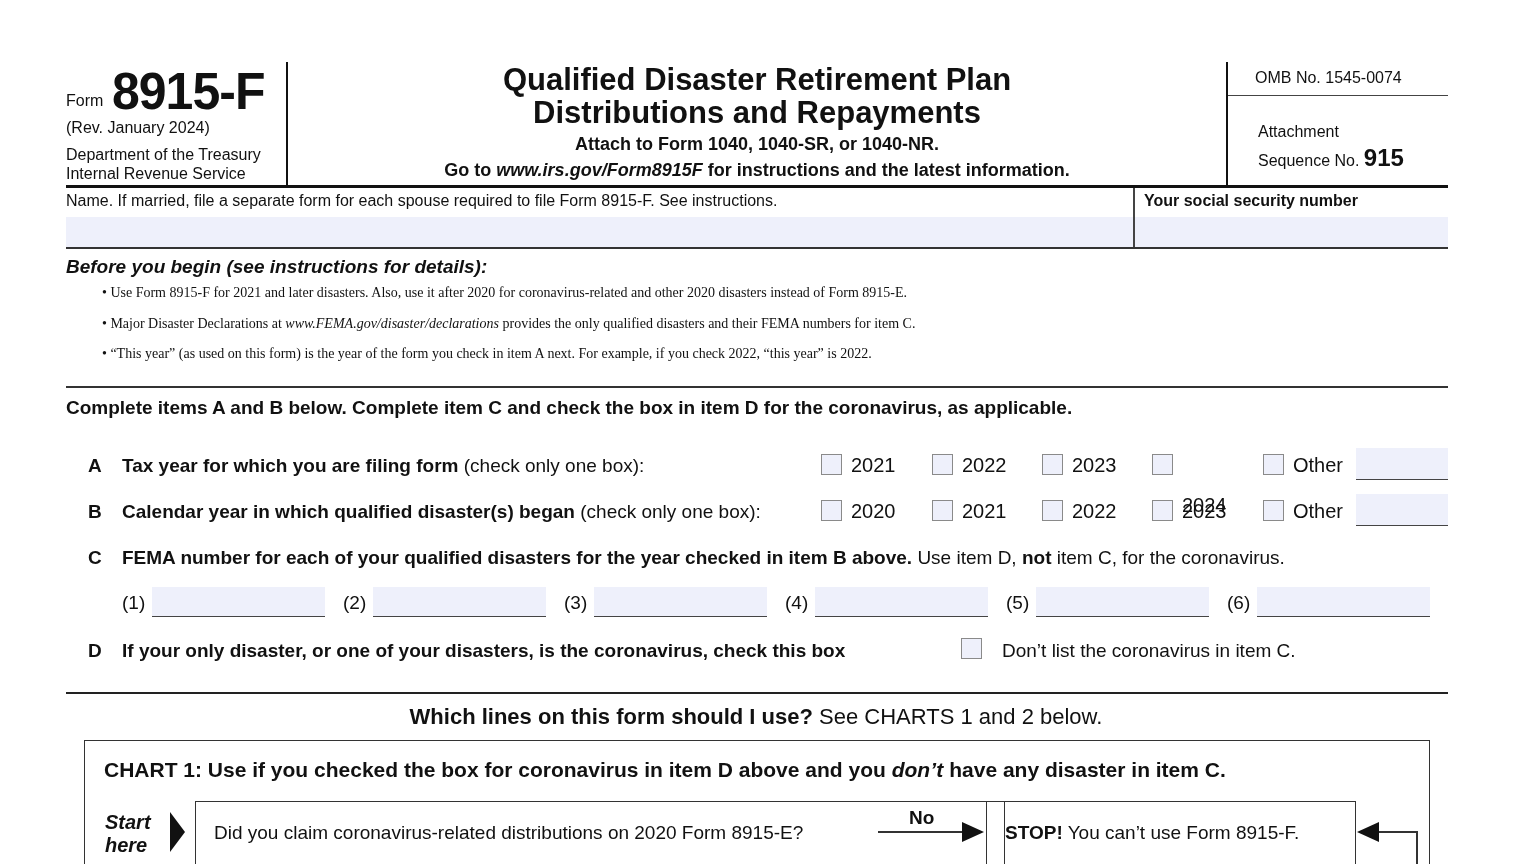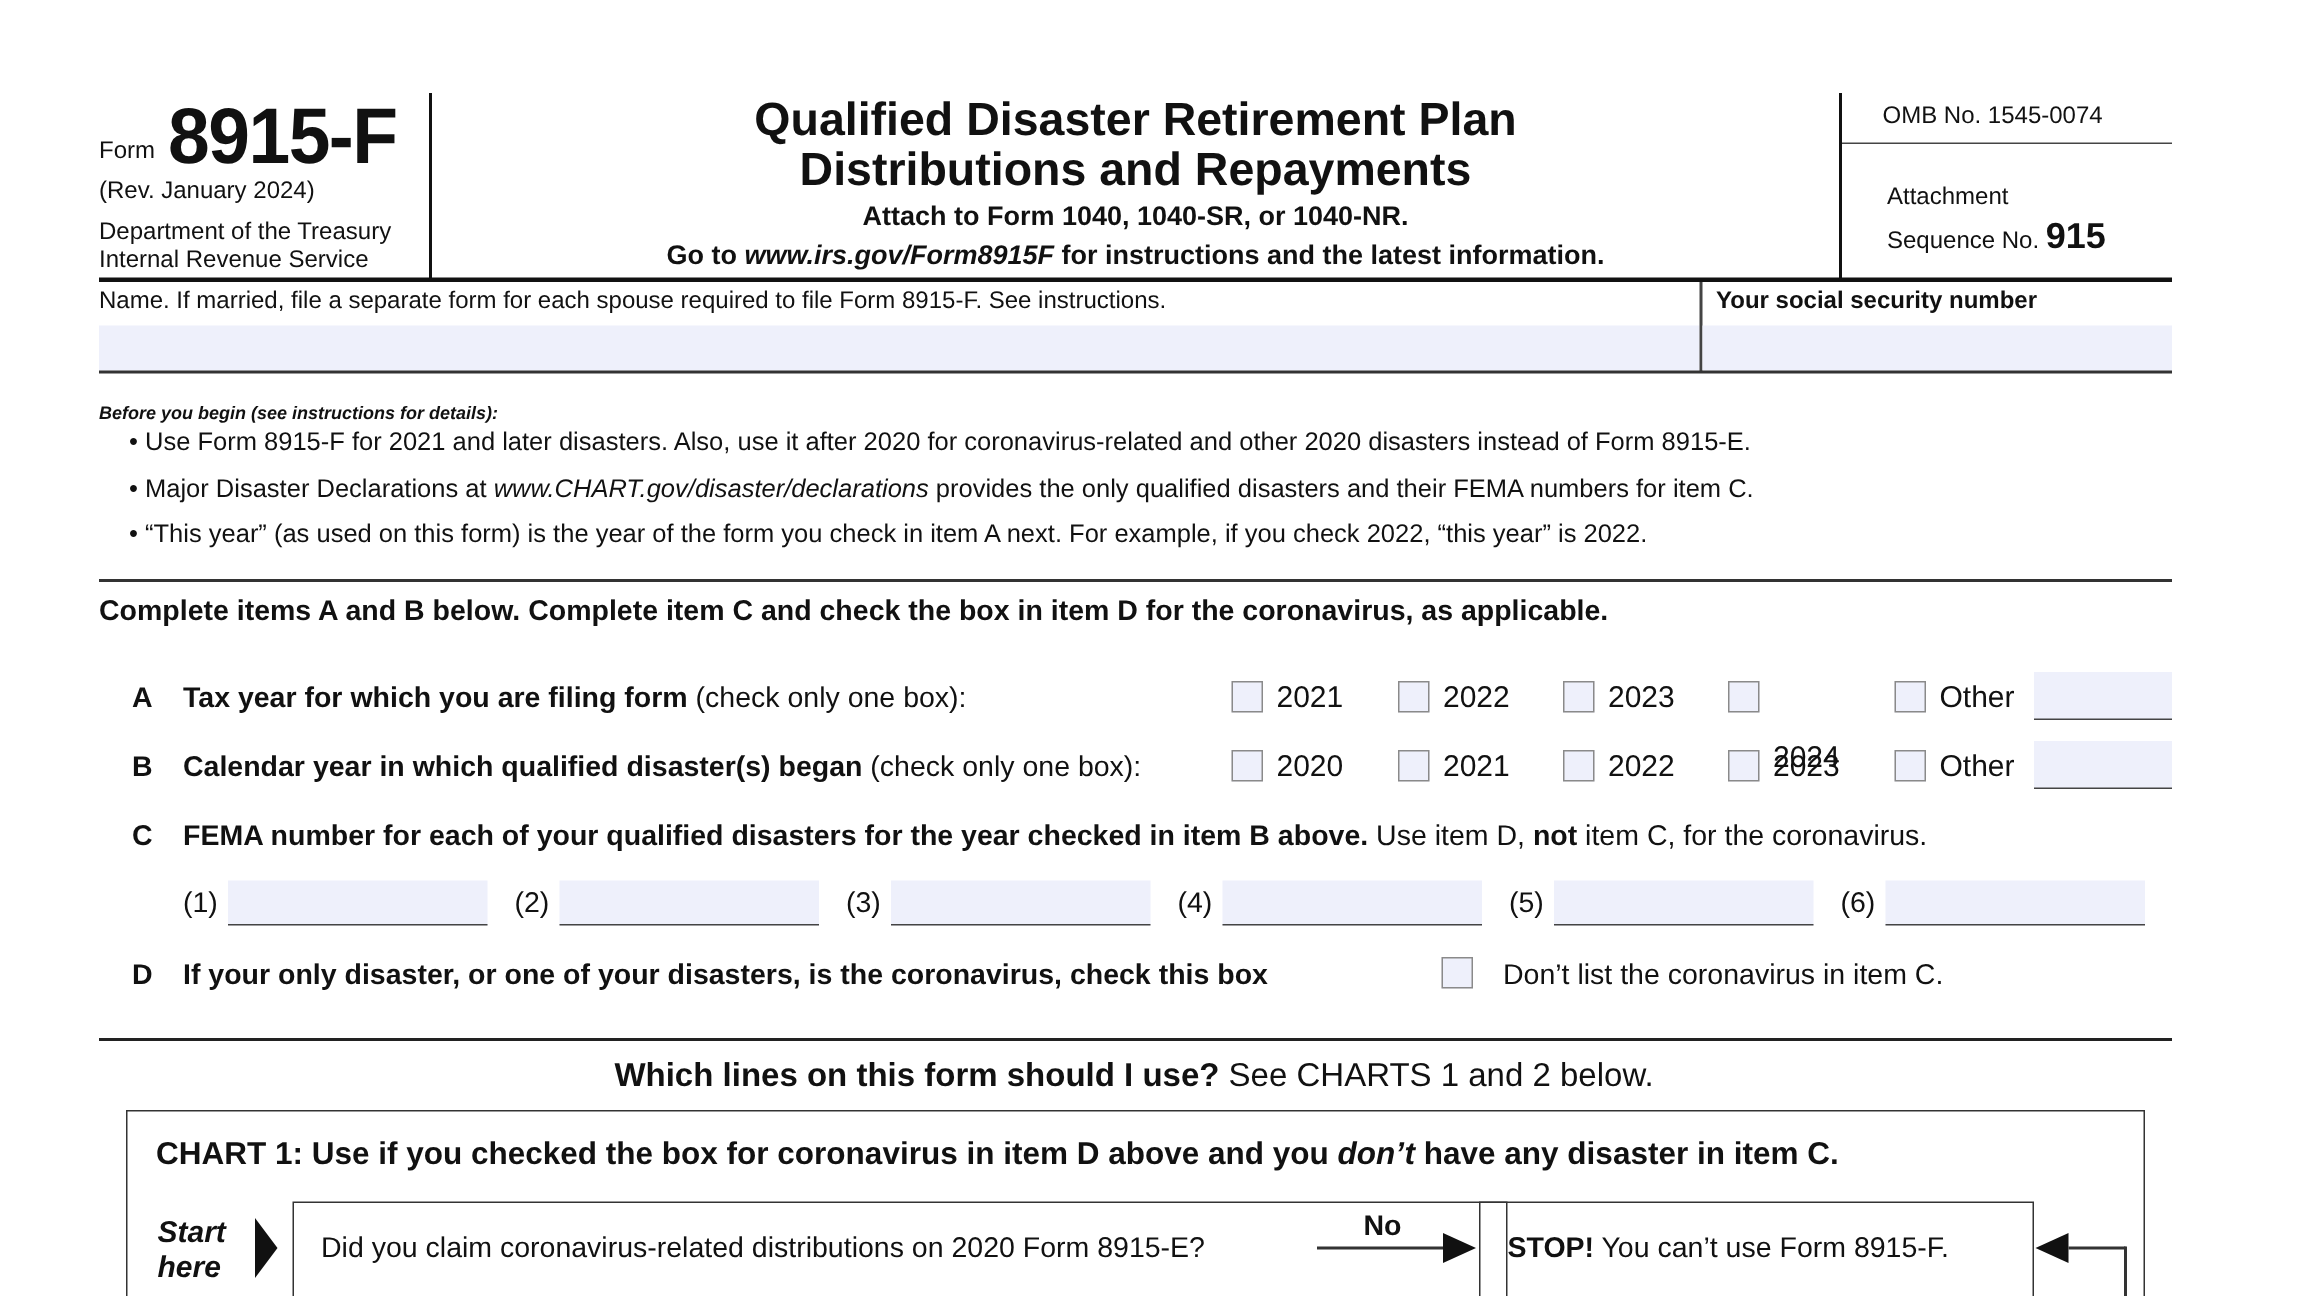--- a/index.html
+++ b/index.html
@@ -34,22 +34,22 @@
 
   
   #name-lbl { left: 66px; top: 192px; font-size: 16px; }
   #name-field { left: 66px; top: 217px; width: 1067px; height: 30px; }
   #vdiv { left: 1133px; top: 188px; width: 1.5px; height: 60px; background: #444; }
   #ssn-lbl { left: 1144px; top: 192px; font-size: 16px; font-weight: bold; }
   #ssn-field { left: 1135px; top: 217px; width: 313px; height: 30px; }
   #rule-name { left: 66px; top: 247px; width: 1382px; height: 2px; background: #333; }
 
   
-  #byb { left: 66px; top: 268px; font-size: 12px; font-weight: bold; font-style: italic; }
-  .bullet { left: 86px; font-size: 17px; }
+  #byb { left: 66px; top: 256px; font-size: 19px; font-weight: bold; font-style: italic; }
+  .bullet { left: 102px; font-size: 14px; font-family: Liberation Serif, serif; }
   #b1 { top: 285px; }
   #b2 { top: 316px; }
   #b3 { top: 346px; }
   #rule-mid { left: 66px; top: 386px; width: 1382px; height: 1.5px; background: #333; }
   #complete { left: 66px; top: 397px; font-size: 19px; font-weight: bold; }
 
   
   .item-letter { left: 88px; font-size: 19px; font-weight: bold; }
   .item-text { left: 122px; font-size: 19px; }
   .cb { width: 21px; height: 21px; border: 1.5px solid #8a8a8a; background: #eef0fb; }
@@ -108,21 +108,21 @@
 <div id="name-lbl" class="abs">Name. If married, file a separate form for each spouse required to file Form 8915-F. See instructions.</div>
 <input id="name-field" class="abs field" style="border: none;" value="">
 <div id="vdiv" class="abs"></div>
 <div id="ssn-lbl" class="abs">Your social security number</div>
 <input id="ssn-field" class="abs field" style="border: none;" value="">
 <div id="rule-name" class="abs"></div>
 
 <div id="byb" class="abs">Before you begin (see instructions for details):</div>
 <div id="b1" class="abs bullet">• Use Form 8915-F for 2021 and later disasters. Also, use it after 2020 for coronavirus-related and other 2020 disasters instead of Form 8915-E.</div>
 <div id="b2" class="abs bullet">
-  <span>• Major Disaster Declarations at </span><span class="i">www.CHART.gov/disaster/declarations</span><span> provides the only qualified disasters and their FEMA numbers for item C.</span>
+  <span>• Major Disaster Declarations at </span><span class="i">www.FEMA.gov/disaster/declarations</span><span> provides the only qualified disasters and their FEMA numbers for item C.</span>
 </div>
 <div id="b3" class="abs bullet">• “This year” (as used on this form) is the year of the form you check in item A next. For example, if you check 2022, “this year” is 2022.</div>
 <div id="rule-mid" class="abs"></div>
 <div id="complete" class="abs">Complete items A and B below. Complete item C and check the box in item D for the coronavirus, as applicable.</div>
 
 <div class="abs item-letter" style="top:455px;">A</div>
 <div class="abs item-text" style="top:455px;">
   <span class="b">Tax year for which you are filing form</span><span> (check only one box):</span>
 </div>
 <div class="abs cb" style="left:821px;top:454px;"></div>

